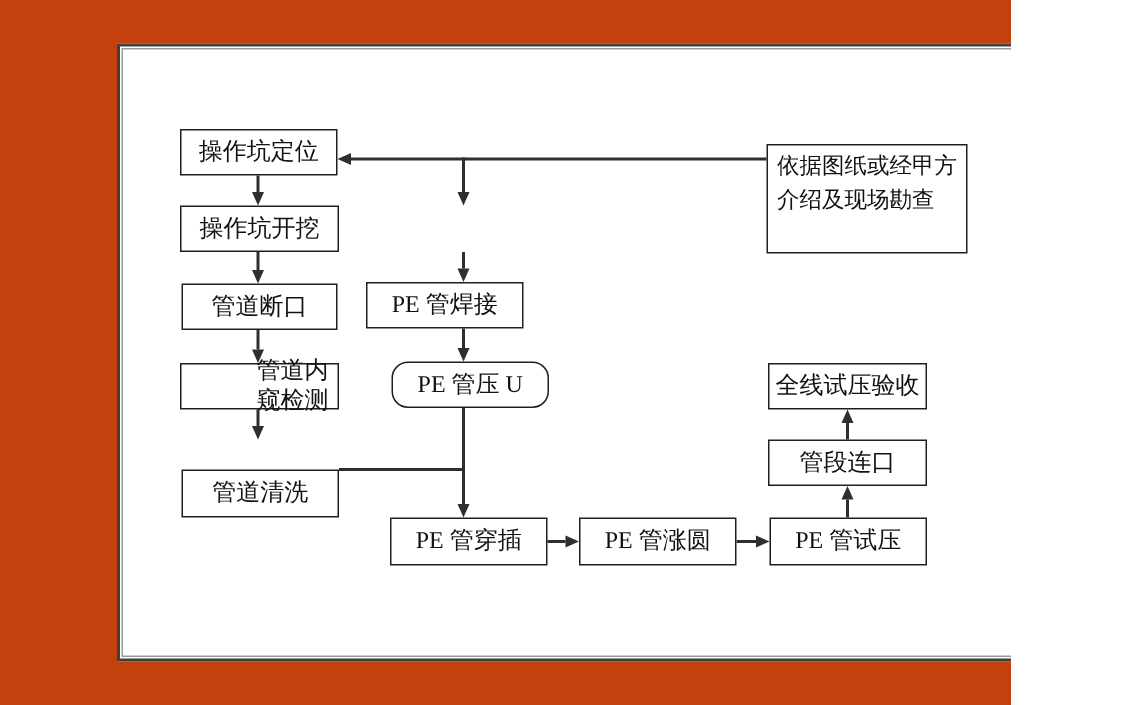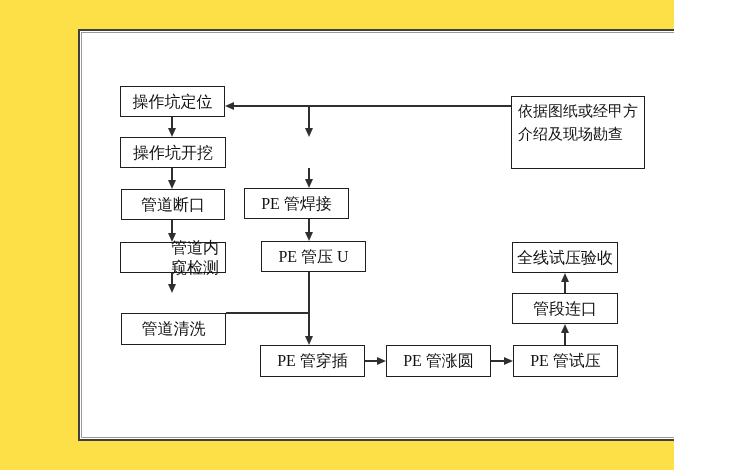--- a/index.html
+++ b/index.html
@@ -4,21 +4,21 @@
 <style>
   :root{
     --line:#2f2f2f;
     --box-border:#1f1f1f;
     --ink:#111111;
   }
   html,body{margin:0;padding:0;background:#ffffff;}
   .page{
     position:relative;
     width:674px;height:470px;
-    background:#fde047;
+    background:#c2410c;
     font-family:"Liberation Serif","DejaVu Serif",serif;
     overflow:hidden;
   }
   .frame{
     position:absolute;
     left:78px;top:29px;width:602px;height:412px;
     border:2px solid #3f3f3f;
     box-sizing:border-box;
     background:#ffffff;
   }
@@ -68,21 +68,21 @@
 
   <div class="node" style="left:121px;top:189px;width:104px;height:31px;">管道断口</div>
 
   <div class="node" style="left:120px;top:242px;width:106px;height:31px;padding-left:44px;">管道内窥检测</div>
 
   <div class="node" style="left:121px;top:293px;width:105px;height:32px;margin-top:20px;">管道清洗</div>
 
 
   <div class="node" style="left:244px;top:188px;width:105px;height:31px;">PE 管焊接</div>
 
-  <div class="node" style="left:261px;top:241px;width:105px;height:31px;">PE 管压 U</div>
+  <div class="node" style="left:261px;top:241px;width:105px;height:31px;border-radius:11px;">PE 管压 U</div>
 
   <div class="node note" style="left:511px;top:96px;width:134px;height:73px;">依据图纸或经甲方
 介绍及现场勘查</div>
 
   <div class="node" style="left:260px;top:345px;width:105px;height:32px;">PE 管穿插</div>
 
   <div class="node" style="left:386px;top:345px;width:105px;height:32px;">PE 管涨圆</div>
 
   <div class="node" style="left:513px;top:345px;width:105px;height:32px;">PE 管试压</div>
 

